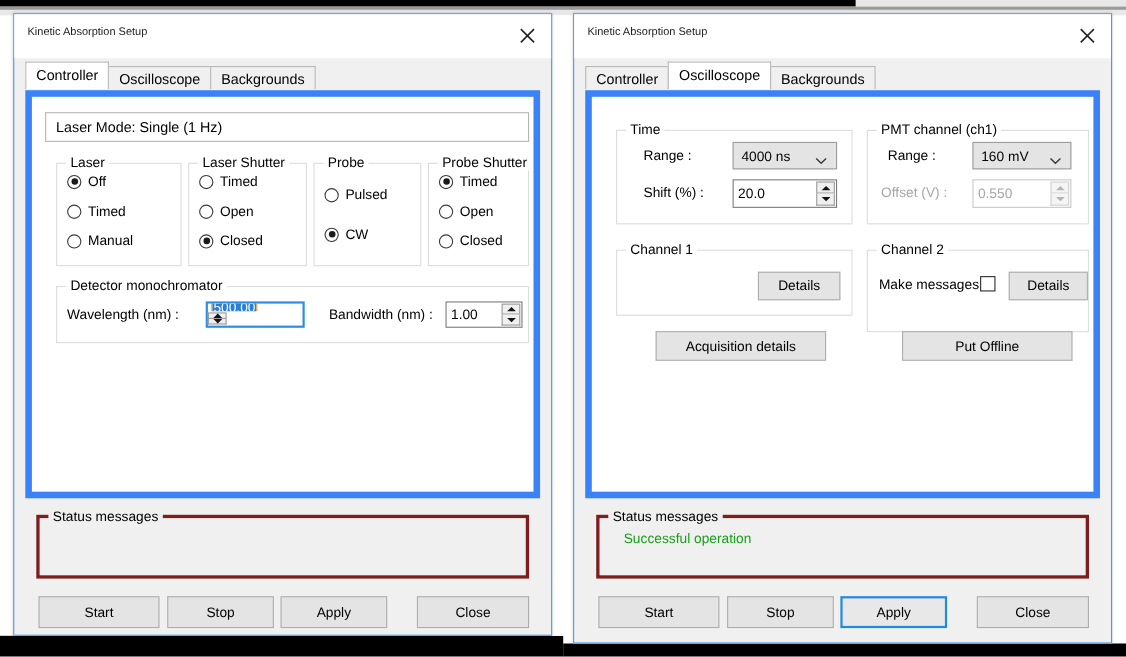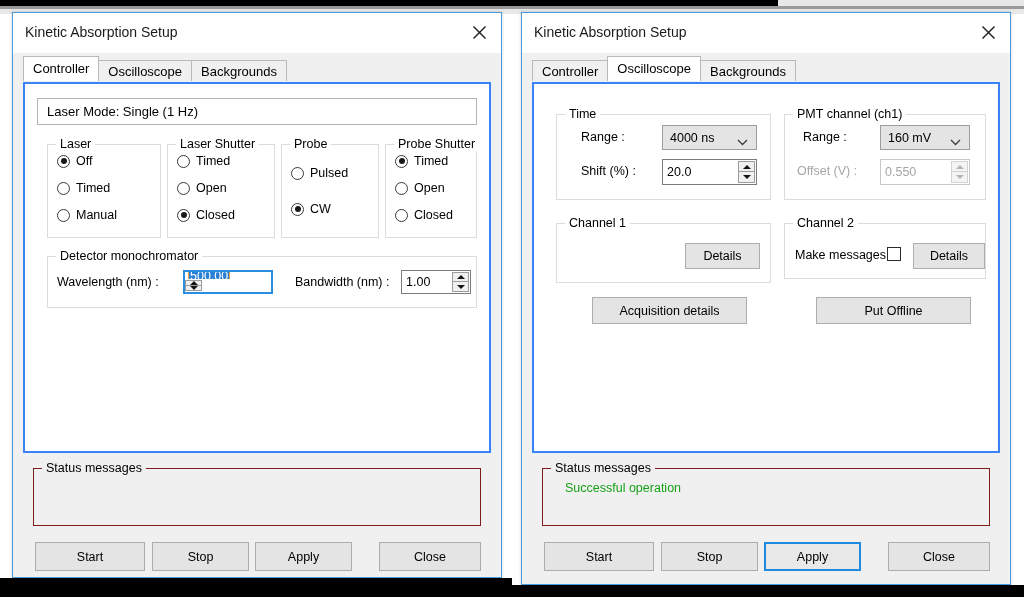--- a/index.html
+++ b/index.html
@@ -51,21 +51,21 @@
   .titlebar {
     position: relative;
     height: 40px;
     background: #ffffff;
     box-sizing: border-box;
   }
   .title-text {
     position: absolute;
     left: 12px;
     top: 11px;
-    font-size: 14px;
+    font-size: 10px;
     color: #1a1a1a;
     white-space: nowrap;
   }
   .close-btn {
     position: absolute;
     right: 0;
     top: 0;
     width: 44px;
     height: 38px;
     display: flex;
@@ -103,21 +103,21 @@
     height: 25px;
     line-height: 24px;
     border-color: #b9b9b9;
     position: relative;
     z-index: 4;
     margin-top: -4px;
   }
   .tabpanel {
     position: absolute;
     background: #ffffff;
-    border: 2px solid #3b82f6;
+    border: 6px solid #3b82f6;
     box-sizing: border-box;
     z-index: 2;
   }
 
   
   .group {
     position: absolute;
     border: 1px solid #dcdcdc;
     box-sizing: border-box;
   }
@@ -284,21 +284,21 @@
     color: #000;
   }
   .btn.default {
     border: 2px solid #1e8ae0;
     background: #e8e8e8;
   }
 
   
   .statusbox {
     position: absolute;
-    border: 1px solid #7f1d1d;
+    border: 3px solid #7f1d1d;
     box-sizing: border-box;
     background: #f0f0f0;
   }
   .statusbox .glabel {
     position: absolute;
     top: -8px;
     left: 8px;
     background: #f0f0f0;
     padding: 0 4px;
     font-size: 12.5px;
@@ -524,21 +524,21 @@
               </span>
           </span>
         </div>
       </div>
 
       <div class="group" style="left:22px;top:139px;width:215px;height:60px;">
         <span class="glabel">Channel 1</span>
         <div class="btn" style="left:128px;top:19px;width:75px;height:26px;">Details</div>
       </div>
 
-      <div class="group" style="left:250px;top:139px;width:202px;height:56px;">
+      <div class="group" style="left:250px;top:139px;width:202px;height:75px;">
         <span class="glabel">Channel 2</span>
         <span class="flabel" style="left:10px;top:24px;">Make messages</span>
         <span class="checkbox" style="position:absolute;left:102px;top:23px;"></span>
         <div class="btn" style="left:128px;top:19px;width:72px;height:26px;">Details</div>
       </div>
 
       <div class="btn" style="left:282px;top:213px;width:155px;height:27px;">Put Offline</div>
       <div class="btn" style="left:58px;top:213px;width:155px;height:27px;">Acquisition details</div>
     </div>
 

